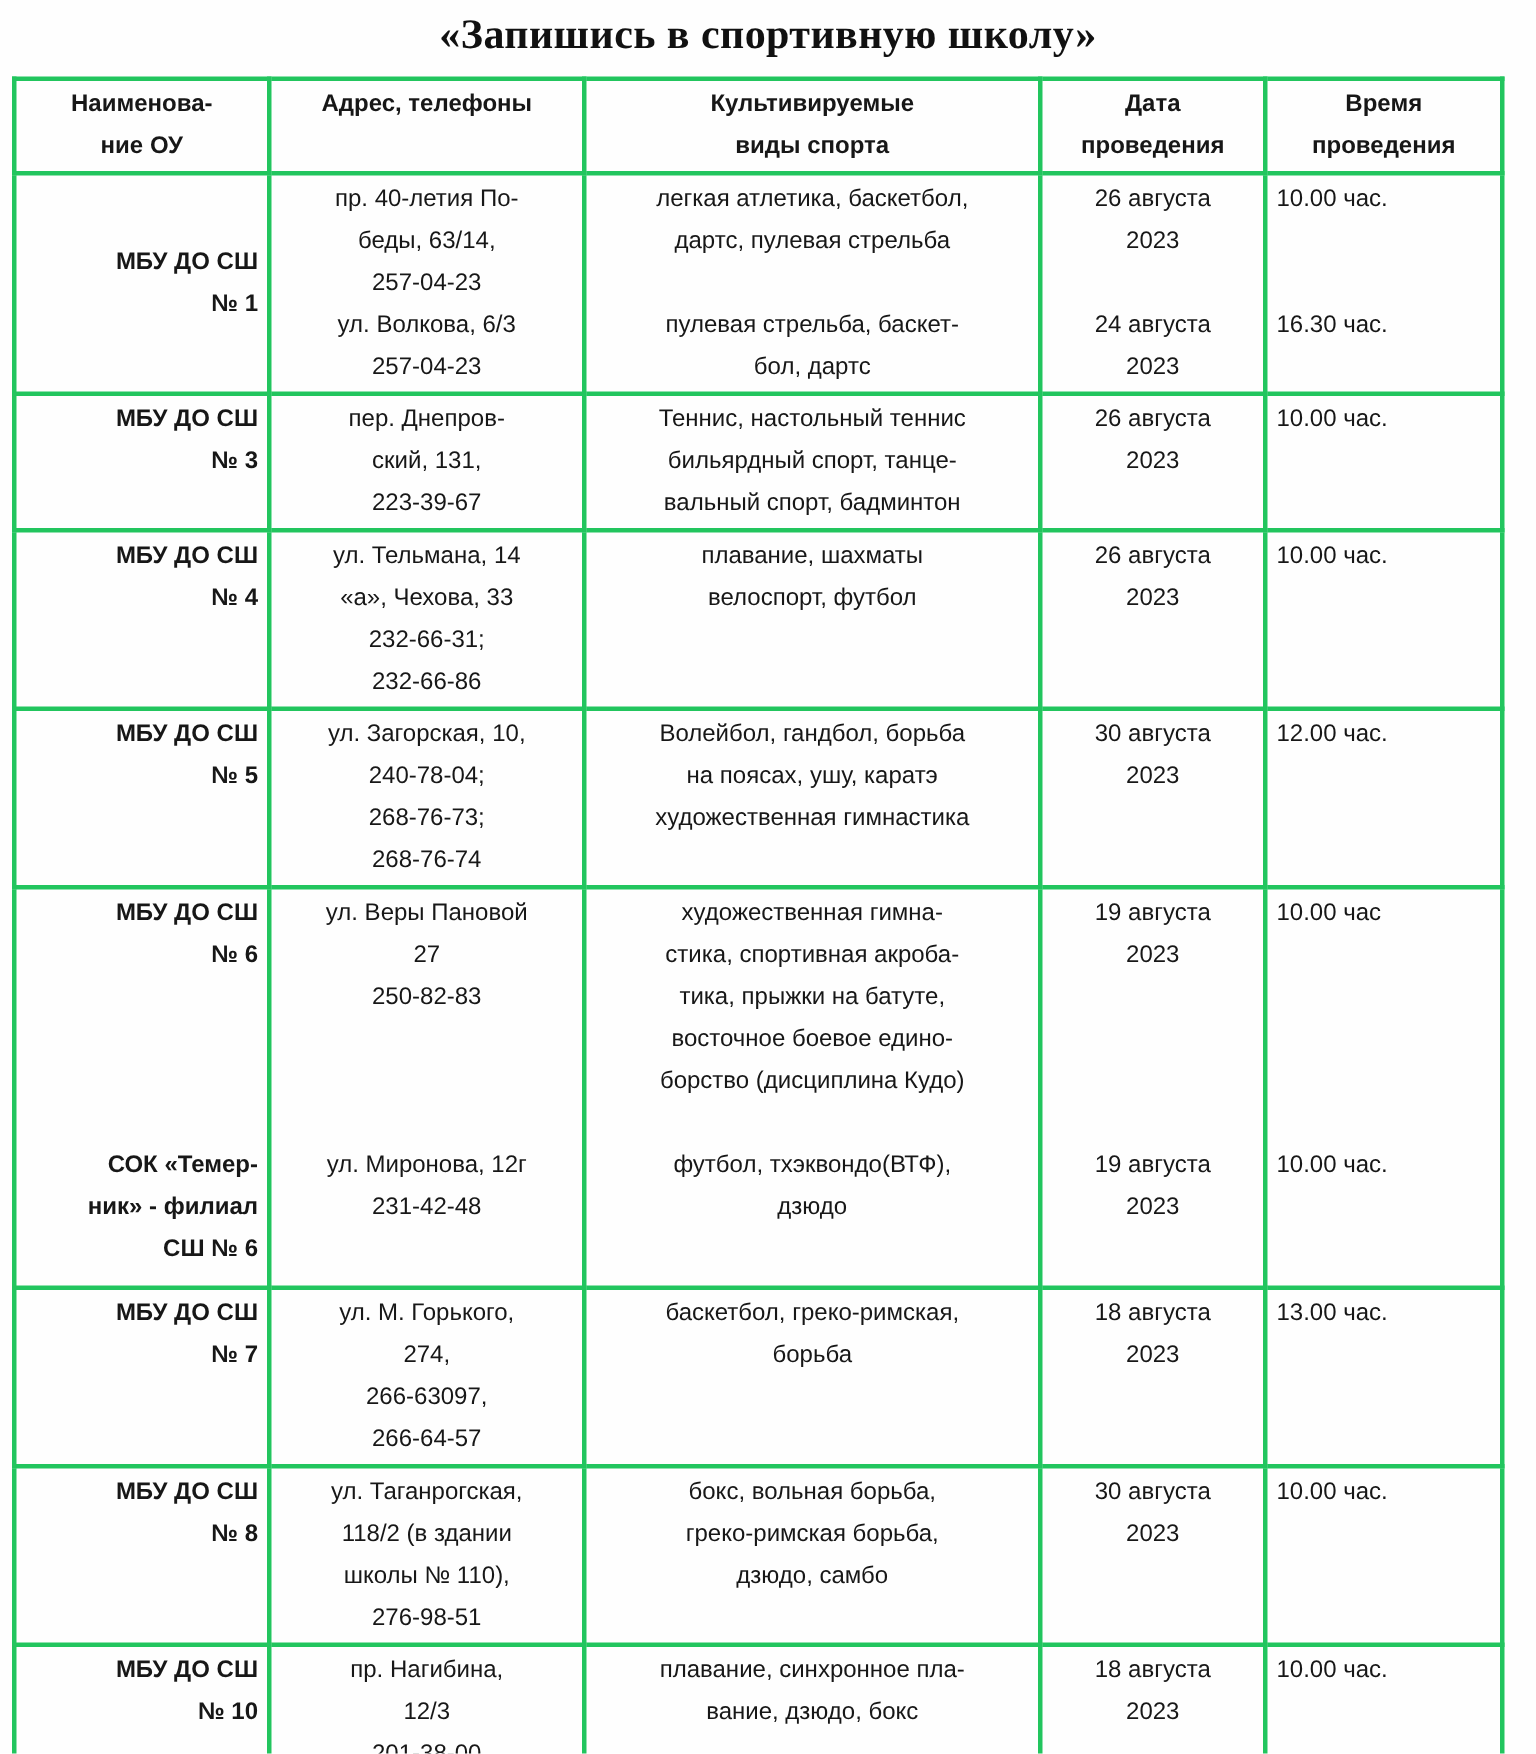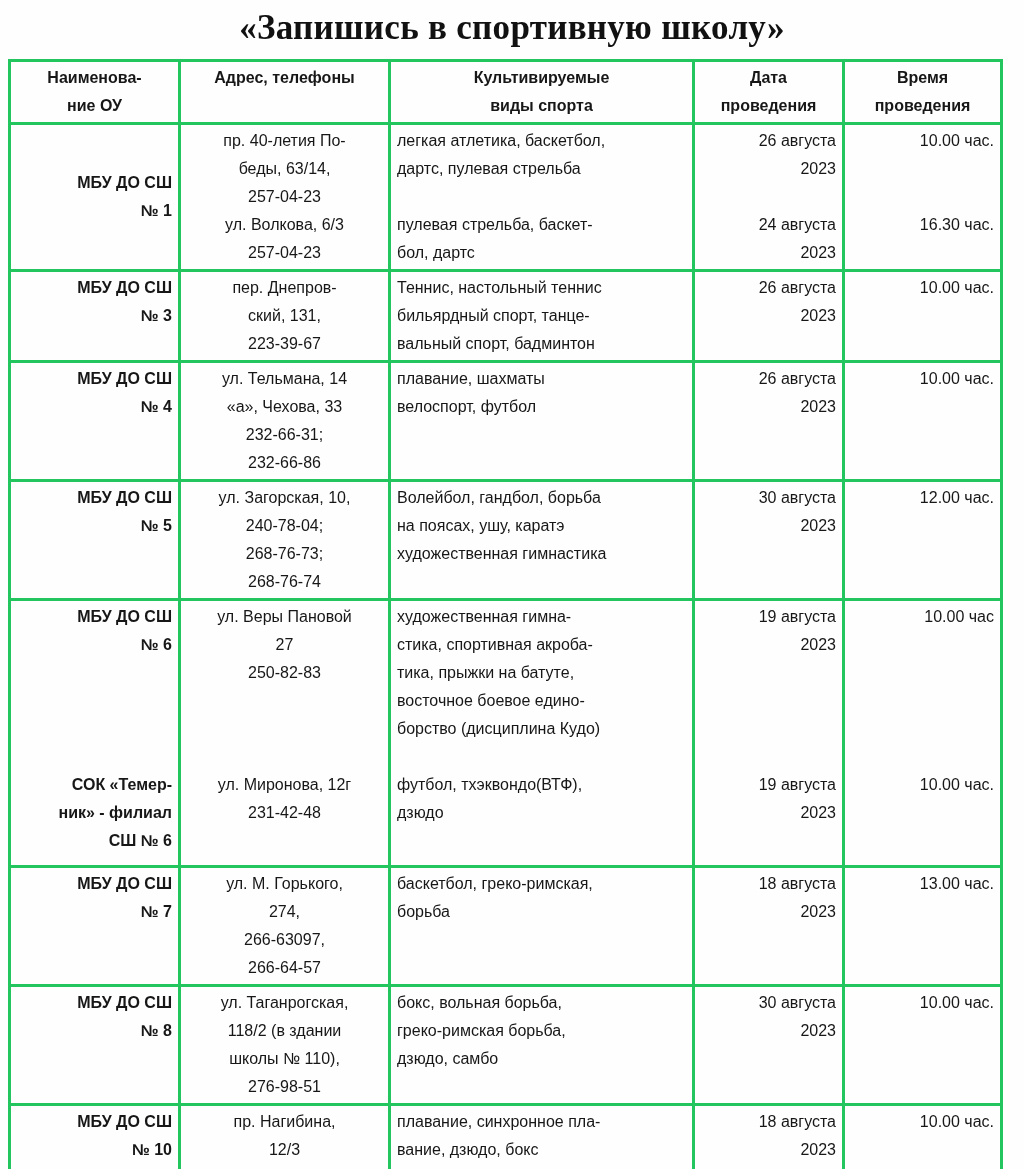--- a/index.html
+++ b/index.html
@@ -14,21 +14,21 @@
   }
   .page {
     width: 1024px;
     height: 1169px;
     box-sizing: border-box;
     background: #fefefe;
   }
   .title {
     font-family: "Liberation Serif", serif;
     font-weight: bold;
-    font-size: 35px;
+    font-size: 28px;
     text-align: center;
     margin: 0;
     padding: 8px 0 11px 0;
     letter-spacing: 0.3px;
     color: #111111;
   }
   table.schools {
     border-collapse: collapse;
     table-layout: fixed;
     margin-left: 8px;
@@ -48,23 +48,23 @@
   table.schools th {
     font-weight: bold;
     text-align: center;
   }
   td.c-name {
     font-weight: bold;
     text-align: right;
   }
   td.c-name.vc { vertical-align: middle; }
   td.c-addr  { text-align: center; padding-left: 13px; }
-  td.c-sport { text-align: left; padding-left: 13px; }
-  td.c-date  { text-align: right; border-radius: 21px; }
-  td.c-time  { text-align: right; }
+  td.c-sport { text-align: center; padding-left: 13px; }
+  td.c-date  { text-align: center; border-radius: 21px; }
+  td.c-time  { text-align: left; }
   col.w-name  { width: 170px; }
   col.w-addr  { width: 210px; }
   col.w-sport { width: 304px; }
   col.w-date  { width: 150px; }
   col.w-time  { width: 158px; }
 </style>
 </head>
 <body>
 
 <div class="page">

